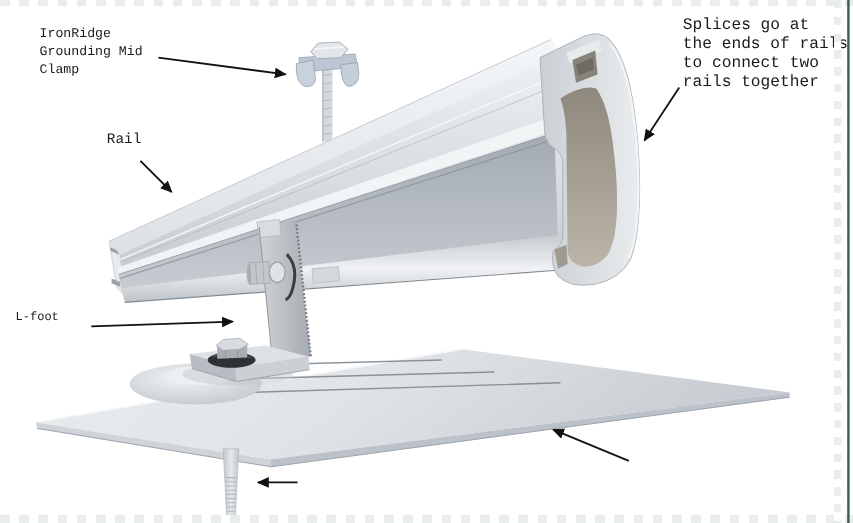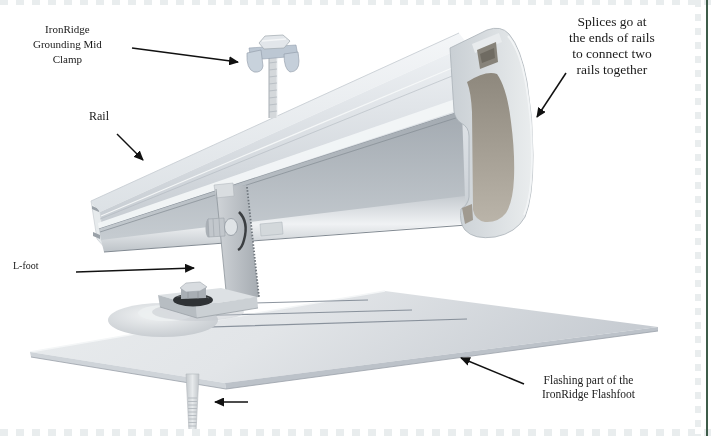--- a/index.html
+++ b/index.html
@@ -7,21 +7,21 @@
   }
   html,body{margin:0;padding:0;}
   body{
     width:711px;height:436px;overflow:hidden;background:var(--background);
     font-family:"Liberation Sans",sans-serif;position:relative;
   }
   .canvas{position:absolute;inset:0;width:711px;height:436px;}
   svg{position:absolute;left:0;top:0;}
   .label{
     position:absolute;color:var(--text);white-space:pre-line;
-    font-family:Liberation Serif, serif;z-index:5;text-align:center;
+    font-family:Liberation Mono, monospace;z-index:5;
   }
   .label-mid-clamp{left:33px;top:22px;font-size:11px;line-height:15px;}
   .label-rail{left:89px;top:109px;font-size:12px;}
   .label-splices{left:569px;top:14px;font-size:13.5px;line-height:16px;}
   .label-l-foot{left:13px;top:260px;font-size:10px;}
   .label-lag-bolt{left:253px;top:386px;font-size:15px;line-height:19px;}
   .label-flashing{left:542px;top:374px;font-size:11.5px;line-height:13.5px;}
   .checker-top,.checker-bottom{
     position:absolute;left:0;width:711px;z-index:6;
     background:repeating-linear-gradient(90deg,var(--checker) 0 8px,#ffffff 8px 16px);
@@ -189,20 +189,18 @@
 
   <div class="label label-mid-clamp">IronRidge
 Grounding Mid
 Clamp</div>
   <div class="label label-rail">Rail</div>
   <div class="label label-splices">Splices go at
 the ends of rails
 to connect two
 rails together</div>
   <div class="label label-l-foot">L-foot</div>
-  <div class="label label-flashing">Flashing part of the
-IronRidge Flashfoot</div>
 
   <div class="checker-top"></div>
   <div class="checker-bottom"></div>
   <div class="checker-right"></div>
   <div class="border-line-right"></div>
 </div>
 
 </body></html>

